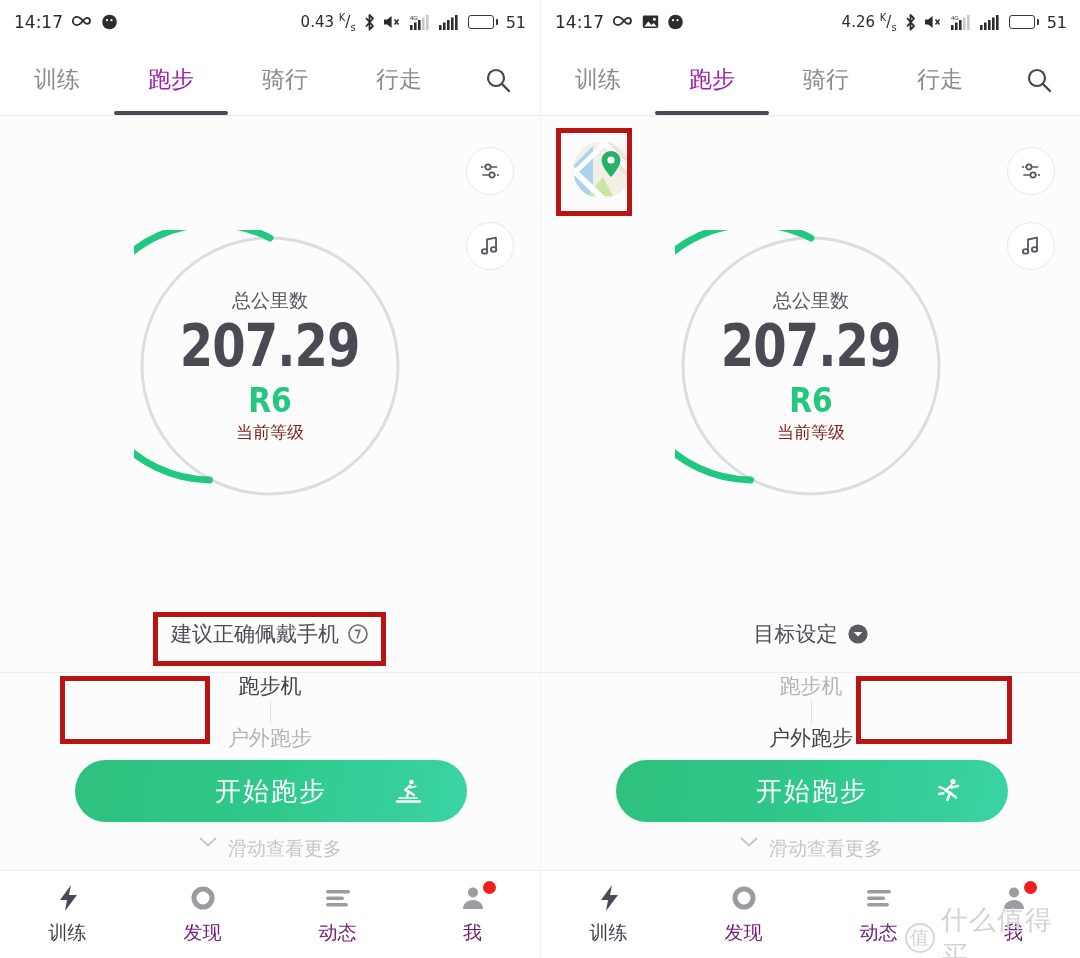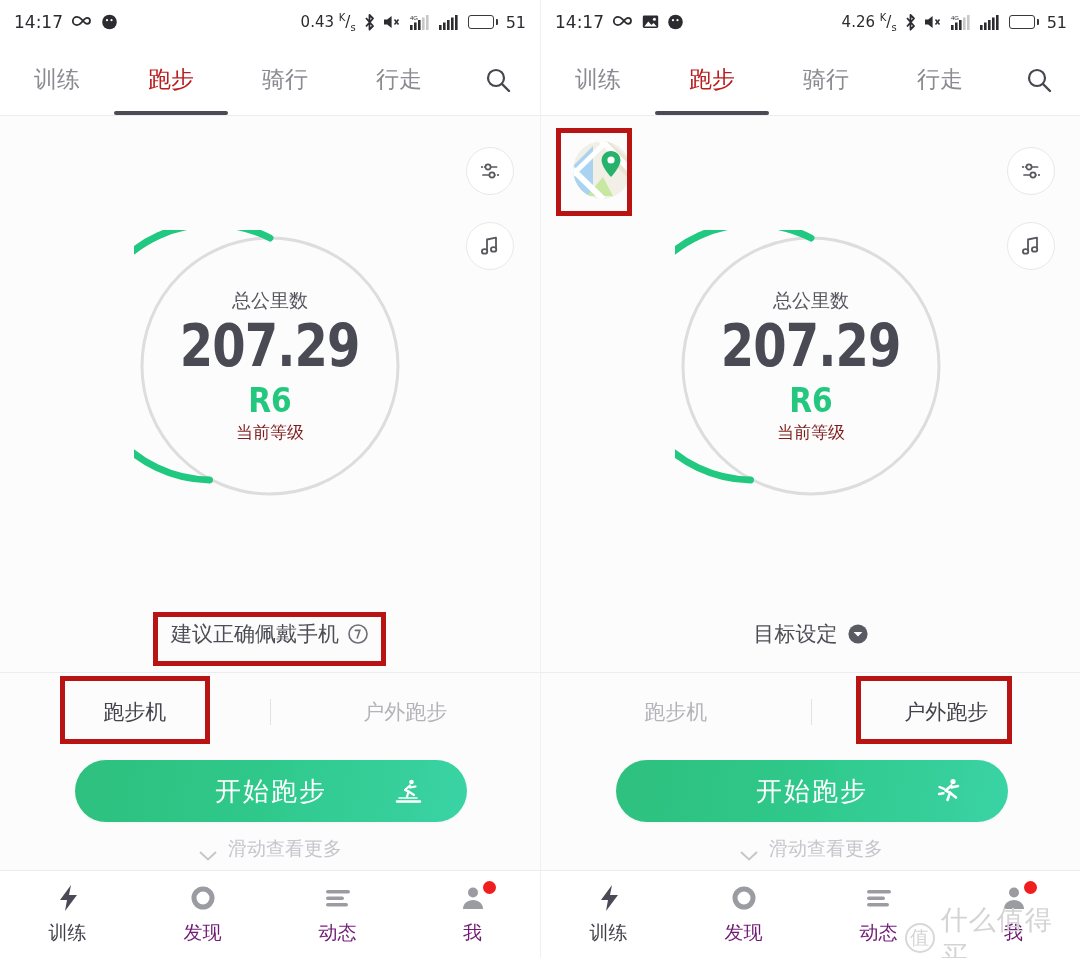--- a/index.html
+++ b/index.html
@@ -48,21 +48,21 @@
   
   .tabbar {
     position:absolute; top:44px; left:0; width:540px; height:72px;
     background:#fff; display:flex; align-items:center;
     border-bottom:1px solid #ececec;
   }
   .tab {
     flex:1; text-align:center; font-size:23px; color:#8a8a90;
     position:relative; height:100%; display:flex; align-items:center; justify-content:center;
   }
-  .tab.active { color:#b91c1c; }
+  .tab.active { color:#a21caf; }
   .tab.active .tab-underline {
     position:absolute; bottom:0; left:50%; transform:translateX(-50%);
     width:114px; height:4px; background:#4b4b55; border-radius:2px;
   }
   .tab.search { flex:0 0 84px; }
 
   
   .content {
     position:absolute; top:116px; left:0; width:540px; bottom:88px;
     background:#fcfcfc; overflow:hidden;
@@ -111,42 +111,42 @@
   .goal-row {
     position:absolute; left:0; width:540px; top:504px;
     display:flex; align-items:center; justify-content:center; gap:9px;
     font-size:21px; color:#4d4d56;
   }
 
   
   .mode-sep { position:absolute; left:0; width:540px; top:556px; height:1px; background:#ededed; }
   .mode-row {
     position:absolute; left:0; width:540px; top:556px; height:80px;
-    display:flex; align-items:center;
+    display:flex; align-items:center;flex-direction:column;
   }
   .mode {
     flex:1; text-align:center; font-size:21px; color:#b3b3ba;
   }
   .mode.active { color:#43434c; }
   .mode-div { width:1px; height:26px; background:#e2e2e2; }
 
   
   .start-btn {
     position:absolute; left:75px; top:644px; width:392px; height:62px;
     border-radius:31px;
     background:linear-gradient(100deg,#2ec07e 0%,#2fc88a 45%,#3ad3a4 100%);
     display:flex; align-items:center; justify-content:center;
     box-shadow:0 1px 3px rgba(0,0,0,0.04);
   }
   .start-label { font-size:26px; color:#fff; letter-spacing:2px; }
   .start-icon { position:absolute; right:44px; top:50%; transform:translateY(-50%); }
 
   .more-row {
     position:absolute; left:0; width:540px; top:720px;
-    display:flex; align-items:flex-end; justify-content:center; gap:10px;
+    display:flex; align-items:flex-start; justify-content:center; gap:10px;
     font-size:19px; color:#c6c6cc;
   }
 
   
   .bottomnav {
     position:absolute; bottom:0; left:0; width:540px; height:88px;
     background:#fff; border-top:1px solid #ececec;
     display:flex; align-items:center;
   }
   .nav-item {

